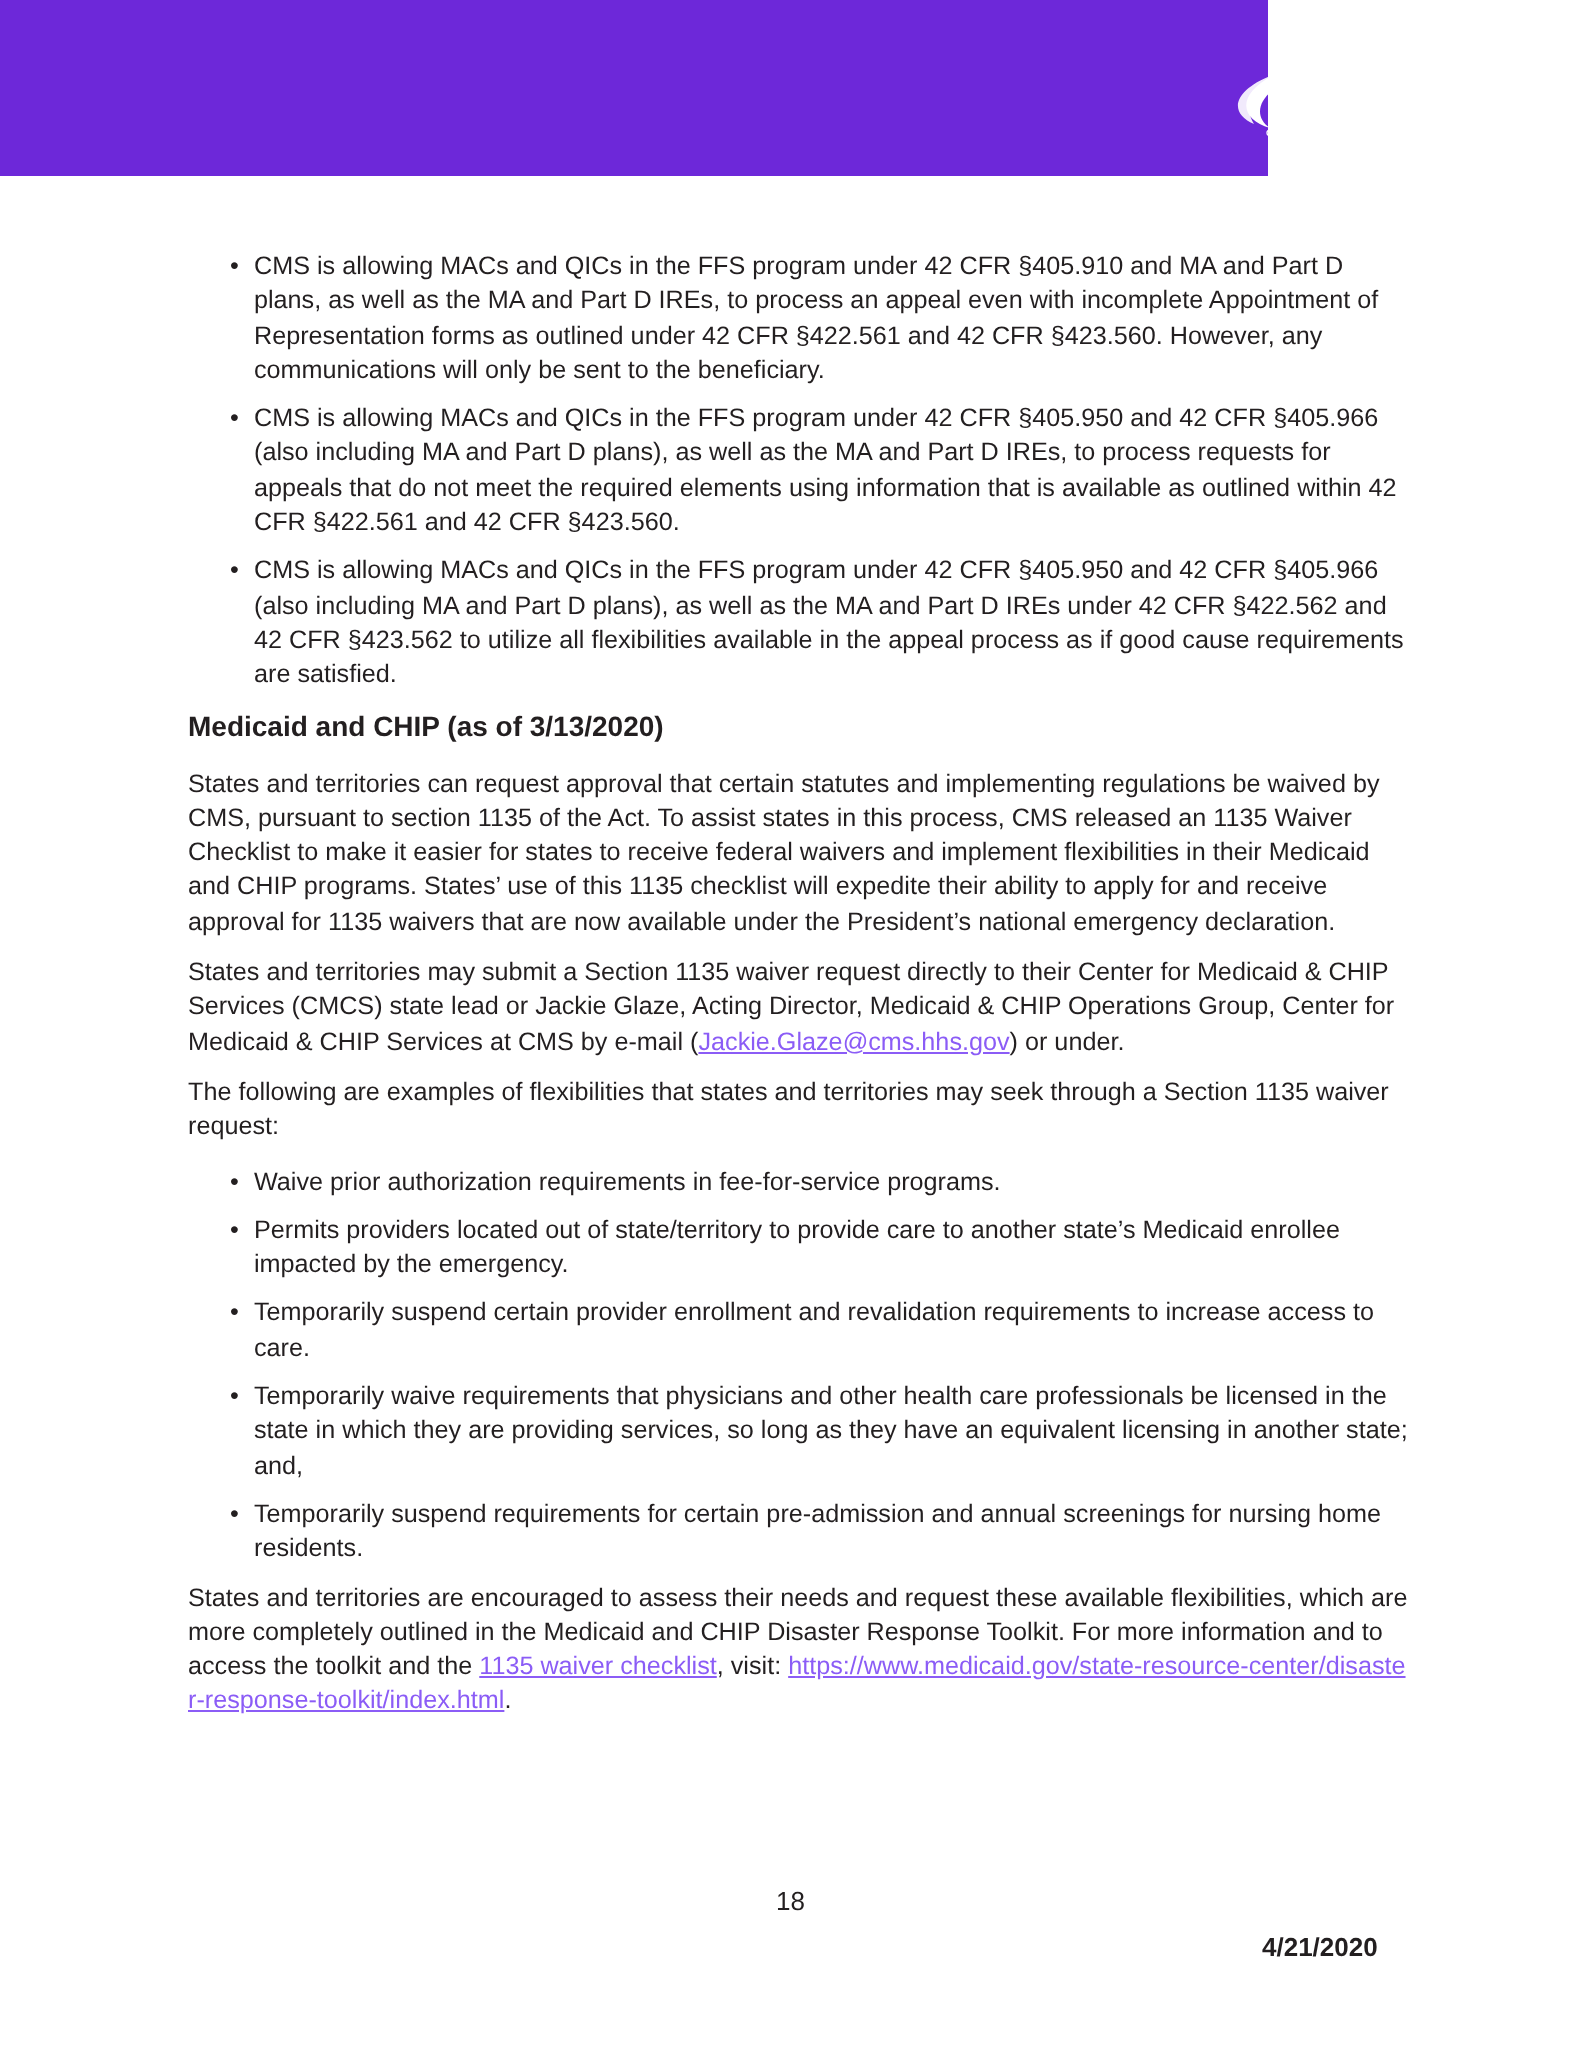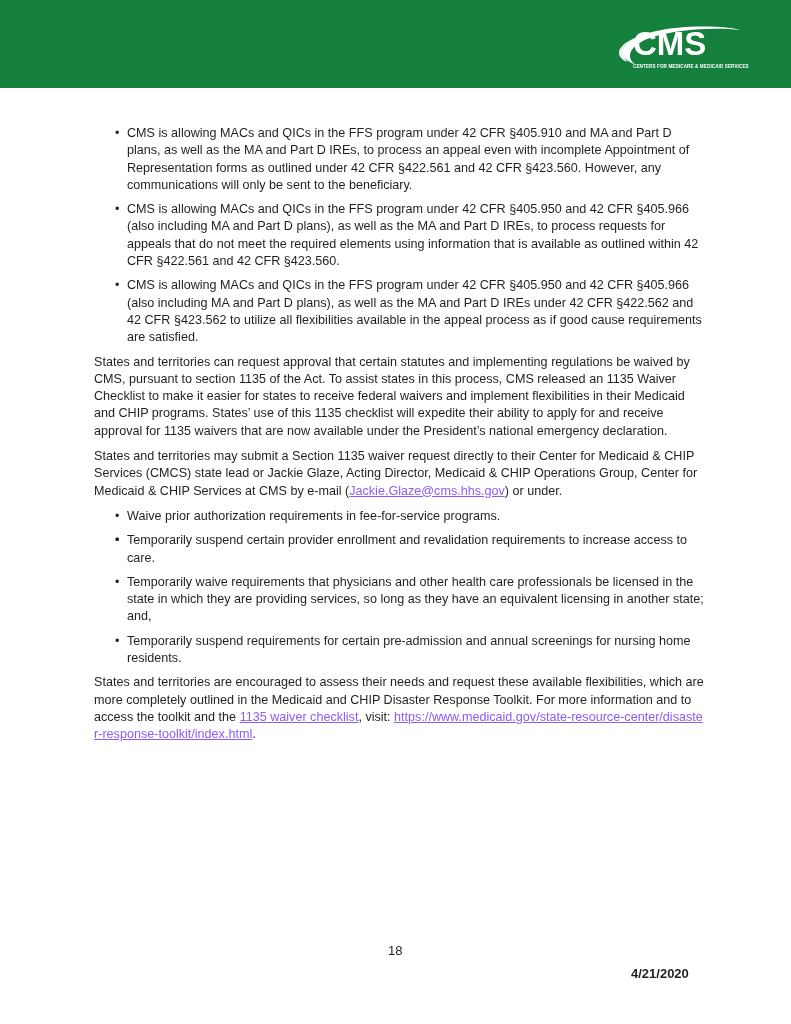--- a/index.html
+++ b/index.html
@@ -1,18 +1,18 @@
 <!DOCTYPE html>
 <html><head>
   <meta charset="utf-8">
   <style>
     html, body { margin: 0; padding: 0; background: #ffffff; }
     body { width: 791px; height: 1024px; position: relative; overflow: hidden;
            font-family: "Liberation Sans", "DejaVu Sans", sans-serif; color: #231f20; }
-    .header { position: absolute; left: 0; top: 0; width: 791px; height: 88px; background: #15803d; }
+    .header { position: absolute; left: 0; top: 0; width: 634px; height: 88px; background: #6d28d9; }
     .logo { position: absolute; left: 605px; top: 22px; width: 150px; height: 56px; }
     .logo-text { position: absolute; left: 28px; top: 2px; font-family: "Liberation Sans", sans-serif;
                  font-weight: bold; font-size: 33px; color: #ffffff; letter-spacing: 0px; line-height: 40px; }
     .logo-sub { position: absolute; left: 28px; top: 42px; font-size: 4.6px; color: #ffffff;
                 letter-spacing: 0.1px; white-space: nowrap; font-weight: bold; }
     .logo svg { position: absolute; left: 0; top: 0; }
     .content { position: absolute; left: 94px; top: 125px; width: 610px; font-size: 12.6px; line-height: 17.3px; }
     ul.bullets { list-style: none; margin: 0; padding: 0; }
     ul.bullets li { position: relative; padding-left: 33px; margin-bottom: 7px; }
     ul.bullets li .dot { position: absolute; left: 21px; top: 0; }
@@ -37,29 +37,31 @@
   </div>
 </div>
 
 <div class="content">
   <ul class="bullets">
     <li><span class="dot">•</span><span>CMS is allowing MACs and QICs in the FFS program under 42 CFR §405.910 and MA and Part D plans, as well as the MA and Part D IREs, to process an appeal even with incomplete Appointment of Representation forms as outlined under 42 CFR §422.561 and 42 CFR §423.560. However, any communications will only be sent to the beneficiary.</span></li>
     <li><span class="dot">•</span><span>CMS is allowing MACs and QICs in the FFS program under 42 CFR §405.950 and 42 CFR §405.966 (also including MA and Part D plans), as well as the MA and Part D IREs, to process requests for appeals that do not meet the required elements using information that is available as outlined within 42 CFR §422.561 and 42 CFR §423.560.</span></li>
     <li><span class="dot">•</span><span>CMS is allowing MACs and QICs in the FFS program under 42 CFR §405.950 and 42 CFR §405.966 (also including MA and Part D plans), as well as the MA and Part D IREs under 42 CFR §422.562 and 42 CFR §423.562 to utilize all flexibilities available in the appeal process as if good cause requirements are satisfied.</span></li>
   </ul>
 
+  <h2 class="section">Medicaid and CHIP (as of 3/13/2020)</h2>
 
   <p>States and territories can request approval that certain statutes and implementing regulations be waived by CMS, pursuant to section 1135 of the Act. To assist states in this process, CMS released an 1135 Waiver Checklist to make it easier for states to receive federal waivers and implement flexibilities in their Medicaid and CHIP programs. States’ use of this 1135 checklist will expedite their ability to apply for and receive approval for 1135 waivers that are now available under the President’s national emergency declaration.</p>
 
   <p><span>States and territories may submit a Section 1135 waiver request directly to their Center for Medicaid &amp; CHIP Services (CMCS) state lead or Jackie Glaze, Acting Director, Medicaid &amp; CHIP Operations Group, Center for Medicaid &amp; CHIP Services at CMS by e-mail (</span><a>Jackie.Glaze@cms.hhs.gov</a><span>) or under.</span></p>
 
+  <p style="margin-bottom:10px;">The following are examples of flexibilities that states and territories may seek through a Section 1135 waiver request:</p>
 
   <ul class="bullets sub">
     <li><span class="dot">•</span><span>Waive prior authorization requirements in fee-for-service programs.</span></li>
-    <li><span class="dot">•</span></li>
+    <li><span class="dot">•</span><span>Permits providers located out of state/territory to provide care to another state’s Medicaid enrollee impacted by the emergency.</span></li>
     <li><span class="dot">•</span><span>Temporarily suspend certain provider enrollment and revalidation requirements to increase access to care.</span></li>
     <li><span class="dot">•</span><span>Temporarily waive requirements that physicians and other health care professionals be licensed in the state in which they are providing services, so long as they have an equivalent licensing in another state; and,</span></li>
     <li><span class="dot">•</span><span>Temporarily suspend requirements for certain pre-admission and annual screenings for nursing home residents.</span></li>
   </ul>
 
   <p><span>States and territories are encouraged to assess their needs and request these available flexibilities, which are more completely outlined in the Medicaid and CHIP Disaster Response Toolkit. For more information and to access the toolkit and the </span><a>1135 waiver checklist</a><span>, visit: </span><a style="word-break: break-all;">https://www.medicaid.gov/state-resource-center/disaster-response-toolkit/index.html</a><span>.</span></p>
 </div>
 
 <div class="page-num">18</div>
 <div class="date">4/21/2020</div>

